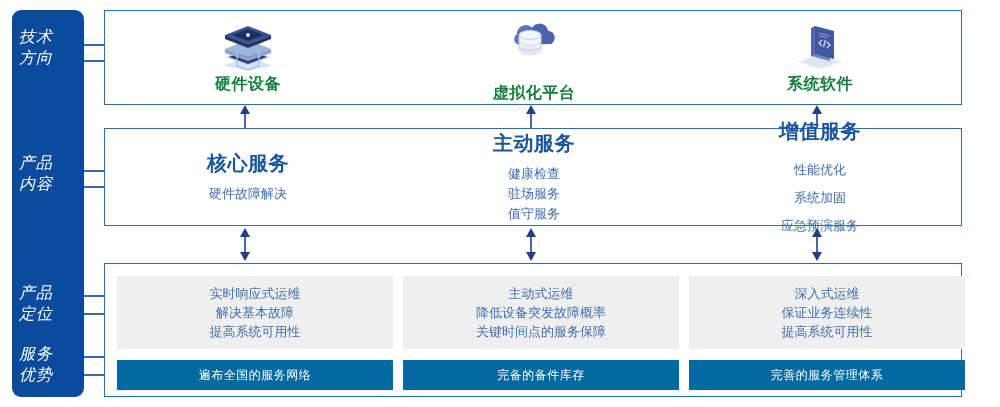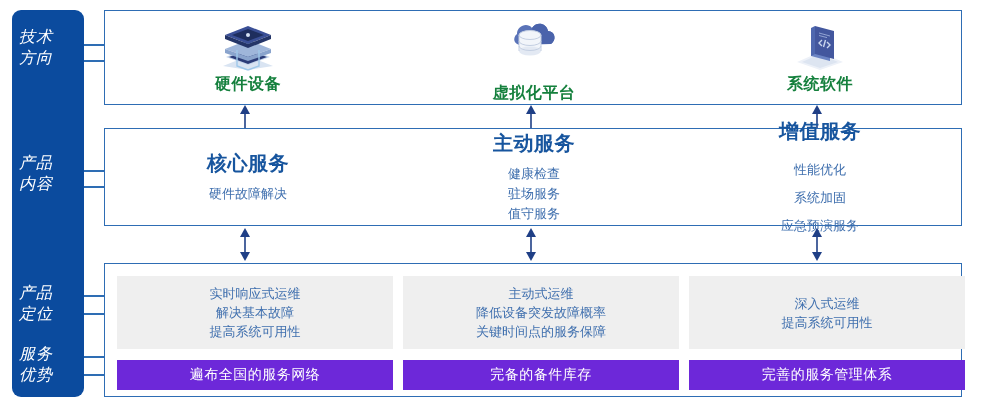--- a/index.html
+++ b/index.html
@@ -121,28 +121,28 @@
     align-items: center;
     justify-content: center;
     text-align: center;
   }
   .grey-line {
     font-size: 13px;
     color: #3F6FAE;
     line-height: 19px;
   }
   .blue-bar {
-    background: #6d28d9;
+    background: #0369a1;
     height: 30px;
     margin-top: 11px;
     display: flex;
     align-items: center;
     justify-content: center;
     color: #ffffff;
-    font-size: 14px;
+    font-size: 12px;
     letter-spacing: 0.5px;
   }
 
   
   .arrow-wrap { position: absolute; }
 </style>
 </head>
 <body>
 
 <div id="left-rail"></div>
@@ -334,17 +334,18 @@
       <div class="grey-line">主动式运维</div>
       <div class="grey-line">降低设备突发故障概率</div>
       <div class="grey-line">关键时间点的服务保障</div>
     </div>
     <div class="blue-bar">完备的备件库存</div>
   </div>
 
   <div class="bottom-card" style="left:584px; width:276px;">
     <div class="grey-box">
       <div class="grey-line">深入式运维</div>
+      <div class="grey-line">保证业务连续性</div>
       <div class="grey-line">提高系统可用性</div>
     </div>
     <div class="blue-bar">完善的服务管理体系</div>
   </div>
 </div>
 
 </body></html>

